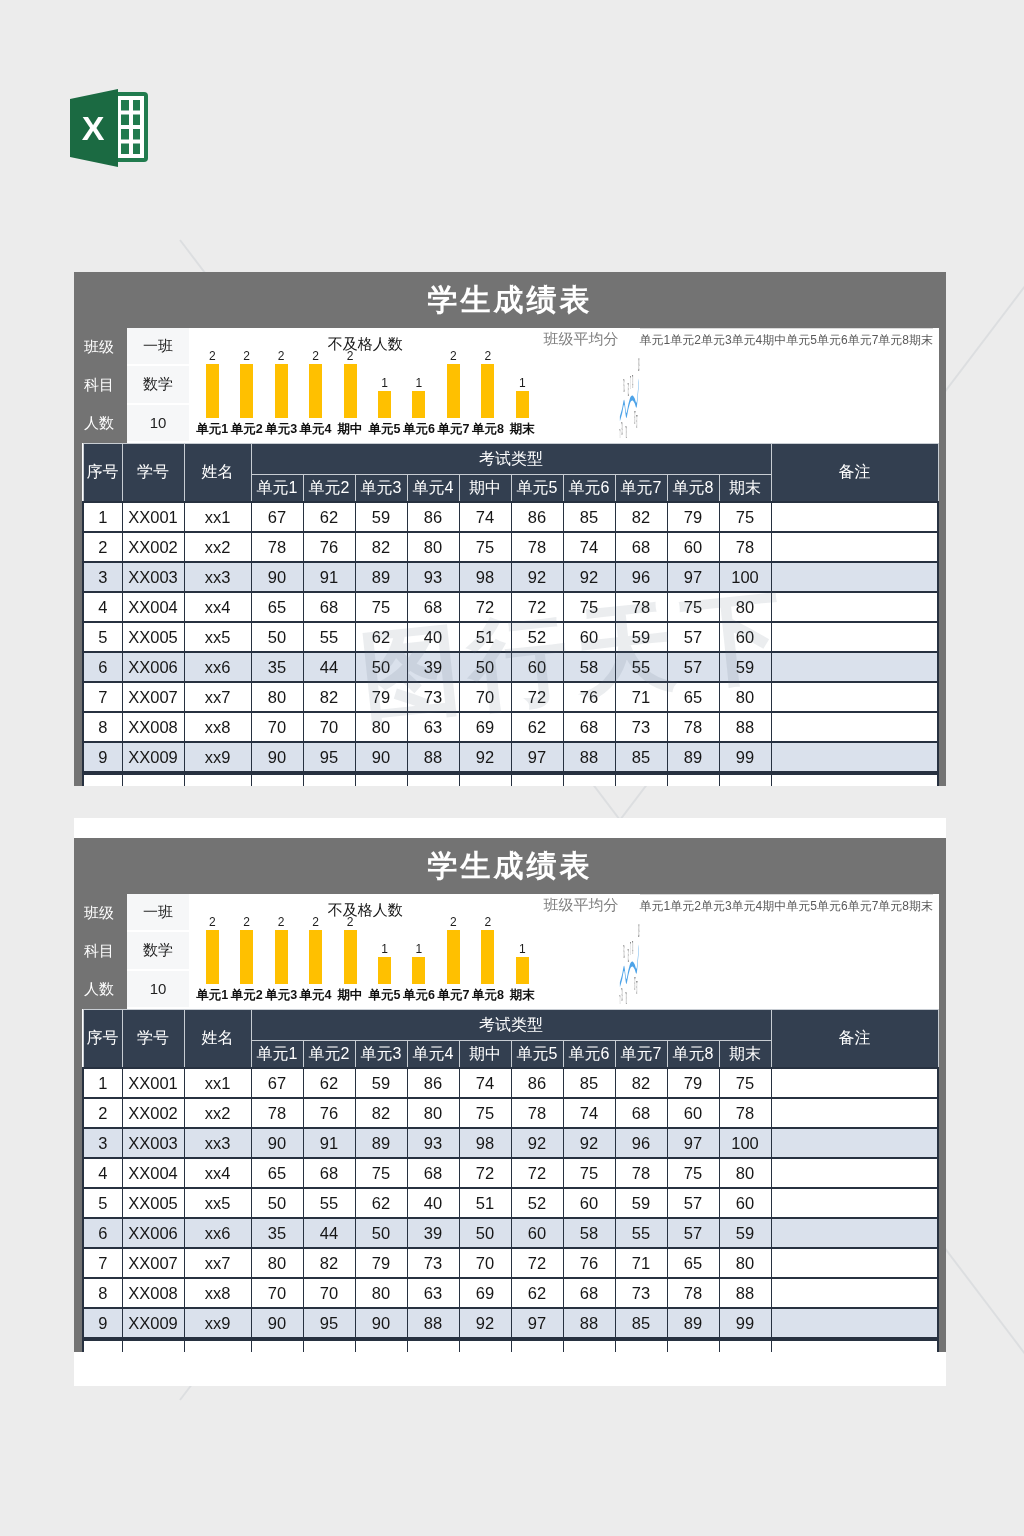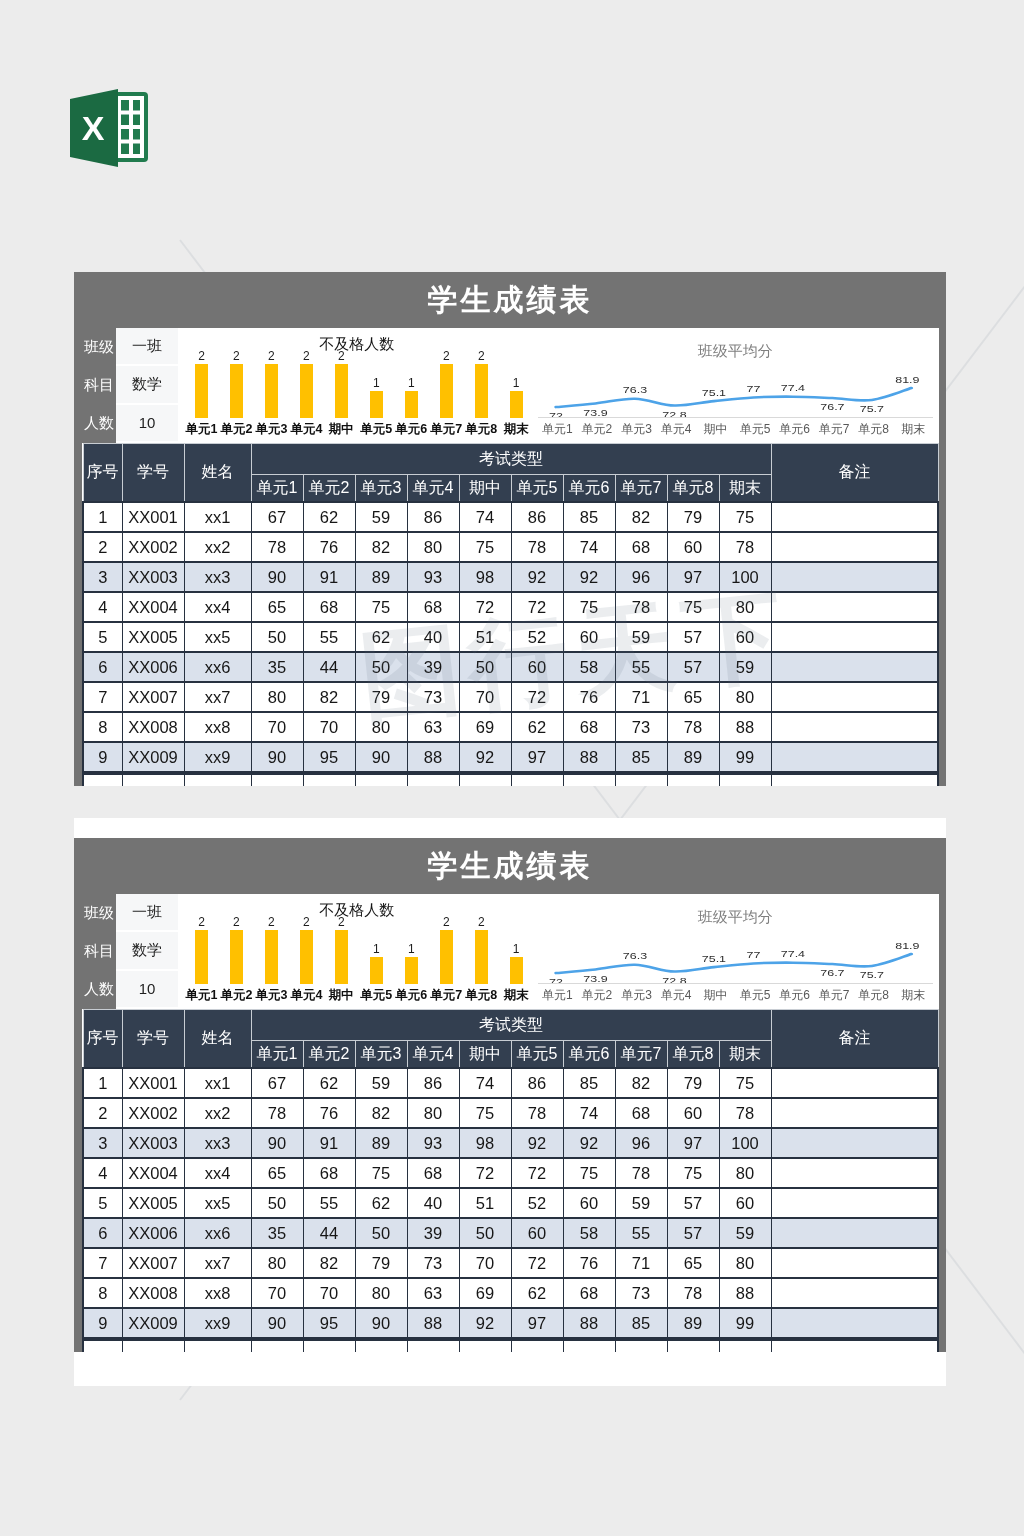--- a/index.html
+++ b/index.html
@@ -14,35 +14,35 @@
 
   
   .panel-slot{position:absolute;left:74px;width:872px;}
   #slot1{top:272px;}
   #slot2{top:818px;background:#ffffff;padding:20px 0 34px;}
   .panel{background:#737373;width:872px;}
   .panel-title{height:56px;line-height:56px;text-align:center;color:#ffffff;font-size:30px;font-weight:700;letter-spacing:3px;}
 
   
   .chart-strip{display:flex;height:115px;margin-right:7px;}
-  .info-labels{width:42px;display:flex;flex-direction:column;}
+  .info-labels{width:53px;display:flex;flex-direction:column;}
   .info-label{flex:1;color:#ffffff;font-size:15px;display:flex;align-items:center;padding-left:10px;}
   .info-values{width:62px;background:#eef0f2;display:flex;flex-direction:column;}
   .info-value{flex:1;background:#f6f7f8;border-bottom:2px solid #ffffff;display:flex;align-items:center;justify-content:center;font-size:15px;color:#1f1f1f;}
   .charts{flex:1;background:#ffffff;display:flex;}
 
   .bar-chart{width:47%;position:relative;box-sizing:border-box;}
   .bar-title{position:absolute;top:7px;left:0;width:100%;text-align:center;font-size:15px;color:#141414;font-weight:500;z-index:2;}
   .bar-cols{display:flex;height:100%;box-sizing:border-box;align-items:stretch;padding:0 2px 5px 6px;}
   .bar-col{flex:1;display:flex;flex-direction:column;align-items:center;justify-content:flex-end;}
   .bar-val{font-size:12px;color:#1d1d1d;height:15px;line-height:15px;}
   .bar{width:13px;}
   .bar-cat{font-size:12.5px;font-weight:600;color:#101010;margin-top:3px;white-space:nowrap;}
 
-  .line-chart{flex:1;display:flex;flex-direction:column;box-sizing:border-box;padding:12px 6px 5px 2px;}
+  .line-chart{flex:1;display:flex;flex-direction:row;box-sizing:border-box;padding:0 6px 5px 2px;}
   .line-title{text-align:center;font-size:15px;color:#7f7f7f;height:21px;line-height:21px;}
   .line-svg{flex:1;width:100%;}
   .line-cats{display:flex;border-top:1px solid #d9d9d9;padding-top:3px;}
   .line-cats span{flex:1;text-align:center;font-size:12px;color:#595959;white-space:nowrap;}
   .line-label{font-size:12.5px;fill:#2e2e2e;}
 
   
   .table-wrap{margin:0 7px 0 8px;}
   table.grid{border-collapse:collapse;table-layout:fixed;width:857px;background:#ffffff;}
   thead th{background:#333f50;color:#ffffff;font-weight:400;font-size:16px;border:1px solid #c8cdd3;padding:0;}

